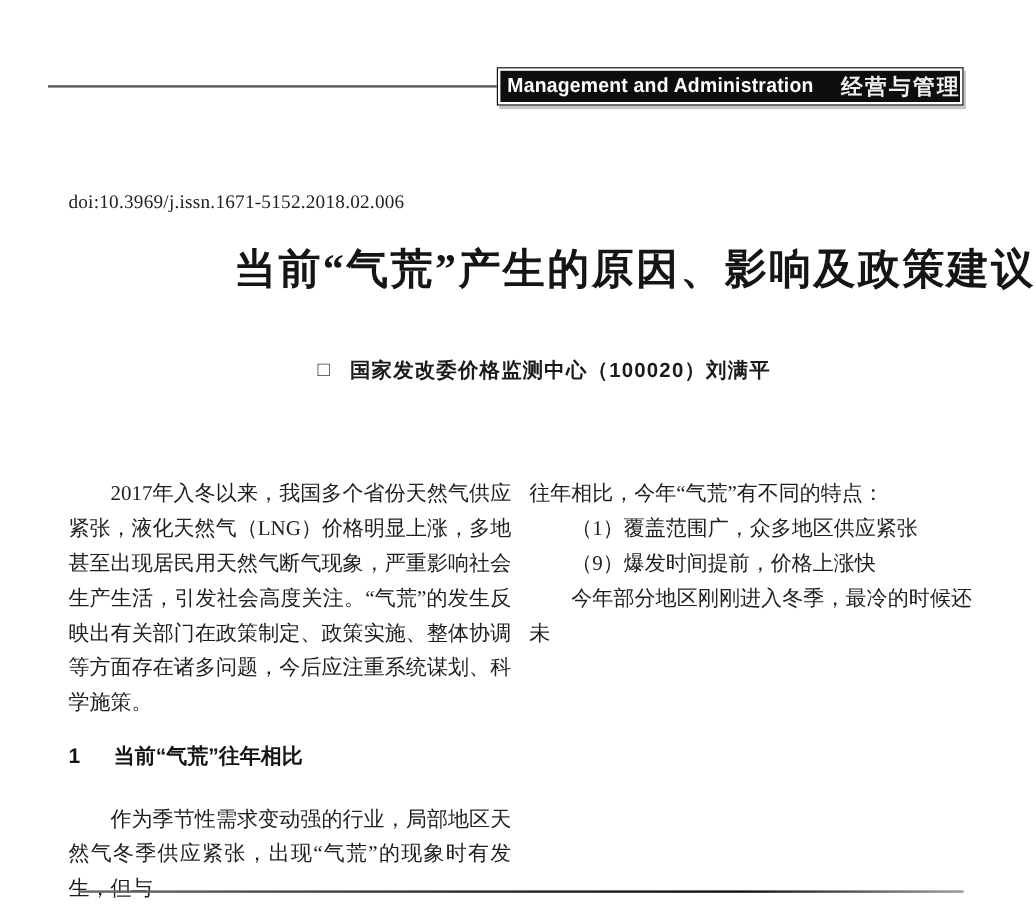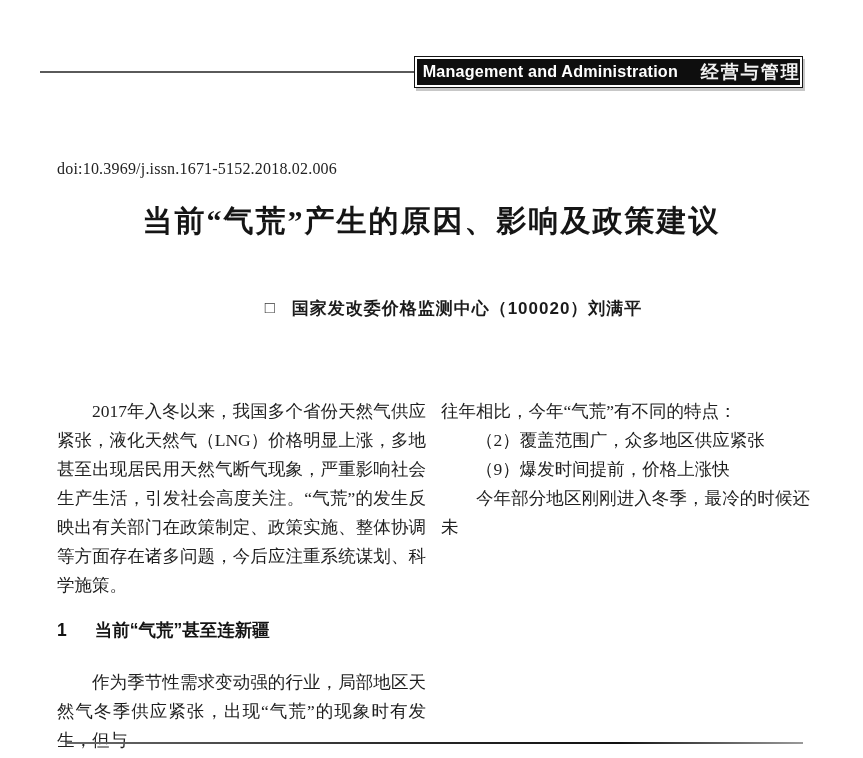--- a/index.html
+++ b/index.html
@@ -72,24 +72,24 @@
     font-size: 16px;
     letter-spacing: 0.2px;
     color: #222;
   }
   .title {
     position: absolute;
     left: 0;
     right: 0;
     top: 201px;
     margin: 0;
-    text-align: center;
+    text-align: right;
     font-family: "Liberation Serif", "DejaVu Serif", serif;
     font-weight: bold;
-    font-size: 30px;
+    font-size: 35px;
     letter-spacing: 2px;
     color: #151515;
   }
   .author-line {
     position: absolute;
     left: 0;
     right: 0;
     top: 297px;
     text-align: center;
     font-family: "Liberation Sans", "DejaVu Sans", sans-serif;
@@ -166,28 +166,28 @@
   <div class="author-line">
     <span class="author-marker">□</span>
     <span class="author">国家发改委价格监测中心（100020）刘满平</span>
   </div>
 
   <div class="columns">
 
     <div class="col">
       <p class="indent">2017年入冬以来，我国多个省份天然气供应紧张，液化天然气（LNG）价格明显上涨，多地甚至出现居民用天然气断气现象，严重影响社会生产生活，引发社会高度关注。“气荒”的发生反映出有关部门在政策制定、政策实施、整体协调等方面存在诸多问题，今后应注重系统谋划、科学施策。</p>
       <h2 class="sec-heading">
-        <span class="sec-num">1</span><span>当前“气荒”甚至连新疆</span>
+        <span class="sec-num">1</span><span>当前“气荒”往年相比</span>
       </h2>
       <p class="indent">作为季节性需求变动强的行业，局部地区天然气冬季供应紧张，出现“气荒”的现象时有发生，但与</p>
     </div>
 
     <div class="col">
       <p>往年相比，今年“气荒”有不同的特点：</p>
-      <p class="indent">（2）覆盖范围广，众多地区供应紧张</p>
+      <p class="indent">（1）覆盖范围广，众多地区供应紧张</p>
       <p class="indent">（9）爆发时间提前，价格上涨快</p>
       <p class="indent">今年部分地区刚刚进入冬季，最冷的时候还未</p>
     </div>
 
   </div>
 
   <div class="footer-rule"></div>
 
 </div>
 

